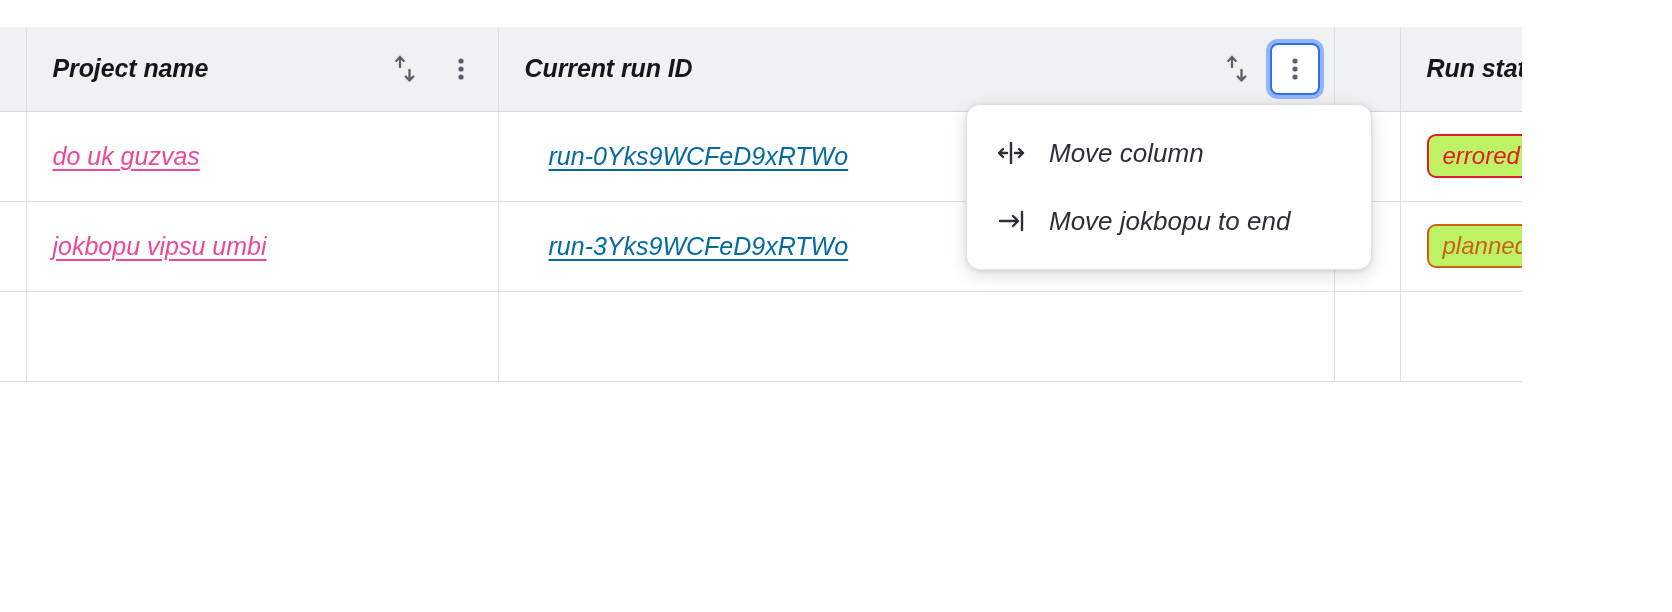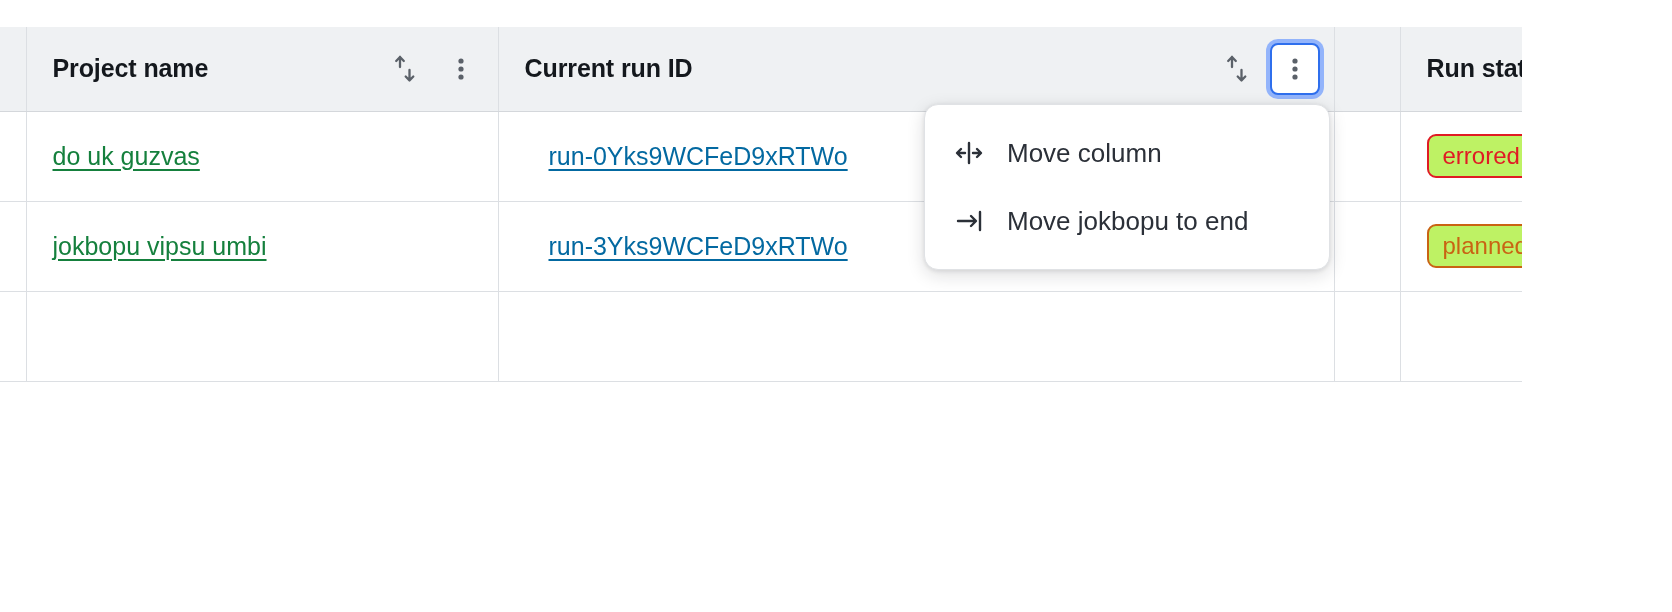--- a/index.html
+++ b/index.html
@@ -9,20 +9,21 @@
     padding: 0;
     background: #ffffff;
     font-family: "Liberation Sans", sans-serif;
   }
   #root {
     position: relative;
     width: 1522px;
     height: 612px;
     overflow: hidden;
     background: #ffffff;
+    font-style: italic;
   }
 
   
   table.grid {
     position: absolute;
     left: 0;
     top: 27px;
     width: 1672px;
     border-collapse: collapse;
     table-layout: fixed;
@@ -86,21 +87,21 @@
     border: 2px solid #2f6fed;
     border-radius: 8px;
     box-shadow: 0 0 0 4px #93b4fb;
     width: 50px;
     height: 52px;
   }
 
   
   .cell-pad { padding: 0 26px; display: flex; align-items: center; height: 100%; }
   a.link {
-    color: #15803d;
+    color: #ec4899;
     font-size: 25px;
     text-decoration: underline;
     text-underline-offset: 4px;
     text-decoration-thickness: 2px;
     white-space: nowrap;
     cursor: pointer;
   }
   a.runlink { color: #0369a1; margin-left: 24px; }
 
   .badge {
@@ -116,21 +117,21 @@
     white-space: nowrap;
     background: #bef264;
   }
   .badge.errored { color: #e01b24; }
   .badge.applied { color: #19883c; }
   .badge.planned { color: #c96313; }
 
   
   .menu {
     position: absolute;
-    left: 924px;
+    left: 966px;
     top: 104px;
     width: 406px;
     background: #ffffff;
     border: 1px solid #e0e2e5;
     border-radius: 14px;
     box-shadow: 0 5px 18px rgba(20,24,29,0.14), 0 1px 4px rgba(20,24,29,0.10);
     padding: 14px 0 14px 0;
     z-index: 40;
   }
   .menu-item {

